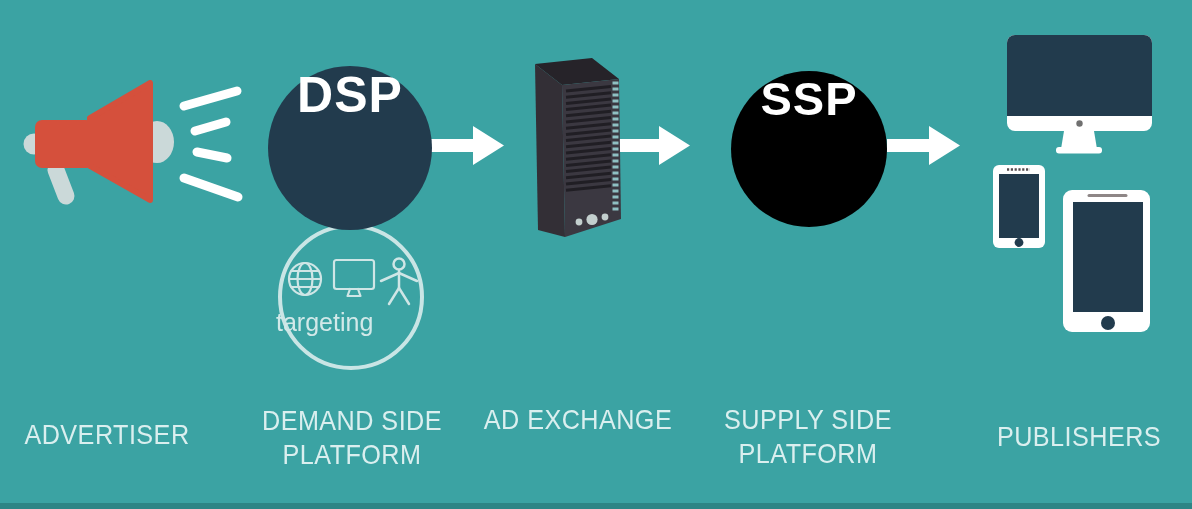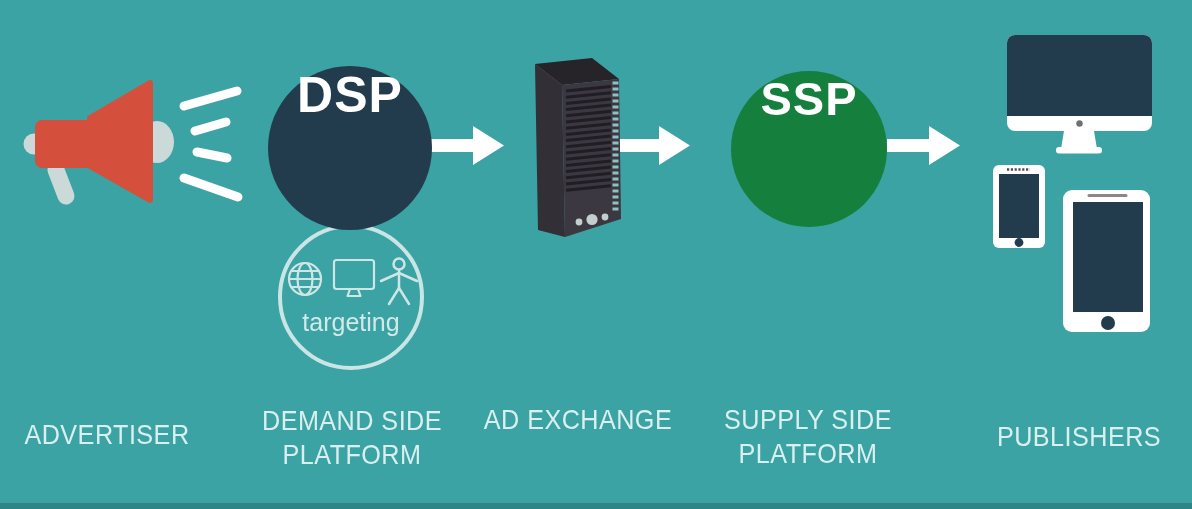--- a/index.html
+++ b/index.html
@@ -9,28 +9,28 @@
     font-family:"Liberation Sans",sans-serif;
   }
   .abs{position:absolute;}
   
   .bubble{
     position:absolute;border-radius:50%;
     display:flex;justify-content:center;
     color:#FFFFFF;font-weight:bold;letter-spacing:1px;
   }
   .dsp-circle{left:268px;top:66px;width:164px;height:164px;background:#223B4D;font-size:50px;z-index:3;}
-  .ssp-circle{left:731px;top:71px;width:156px;height:156px;background:#15803d;font-size:47px;z-index:3;}
+  .ssp-circle{left:731px;top:71px;width:156px;height:156px;background:#000000;font-size:47px;z-index:3;}
   .targeting-ring{
     left:278px;top:224px;width:138px;height:138px;
     border:4px solid rgba(214,234,234,0.92);border-radius:50%;z-index:1;
   }
   .targeting-icons{left:280px;top:250px;z-index:2;}
   .targeting-label{
-    left:276px;top:308px;width:150px;text-align:center;
+    left:276px;top:308px;width:150px;text-align:left;
     font-size:25px;color:#D2E9E9;z-index:2;
   }
   
   .label{
     position:absolute;width:220px;text-align:center;
     color:#DAEFEF;font-size:28px;line-height:34px;letter-spacing:0.5px;
     transform:scaleX(0.9);
   }
   .label span{display:block;}
   .lbl-advertiser{left:-3px;top:418px;}

